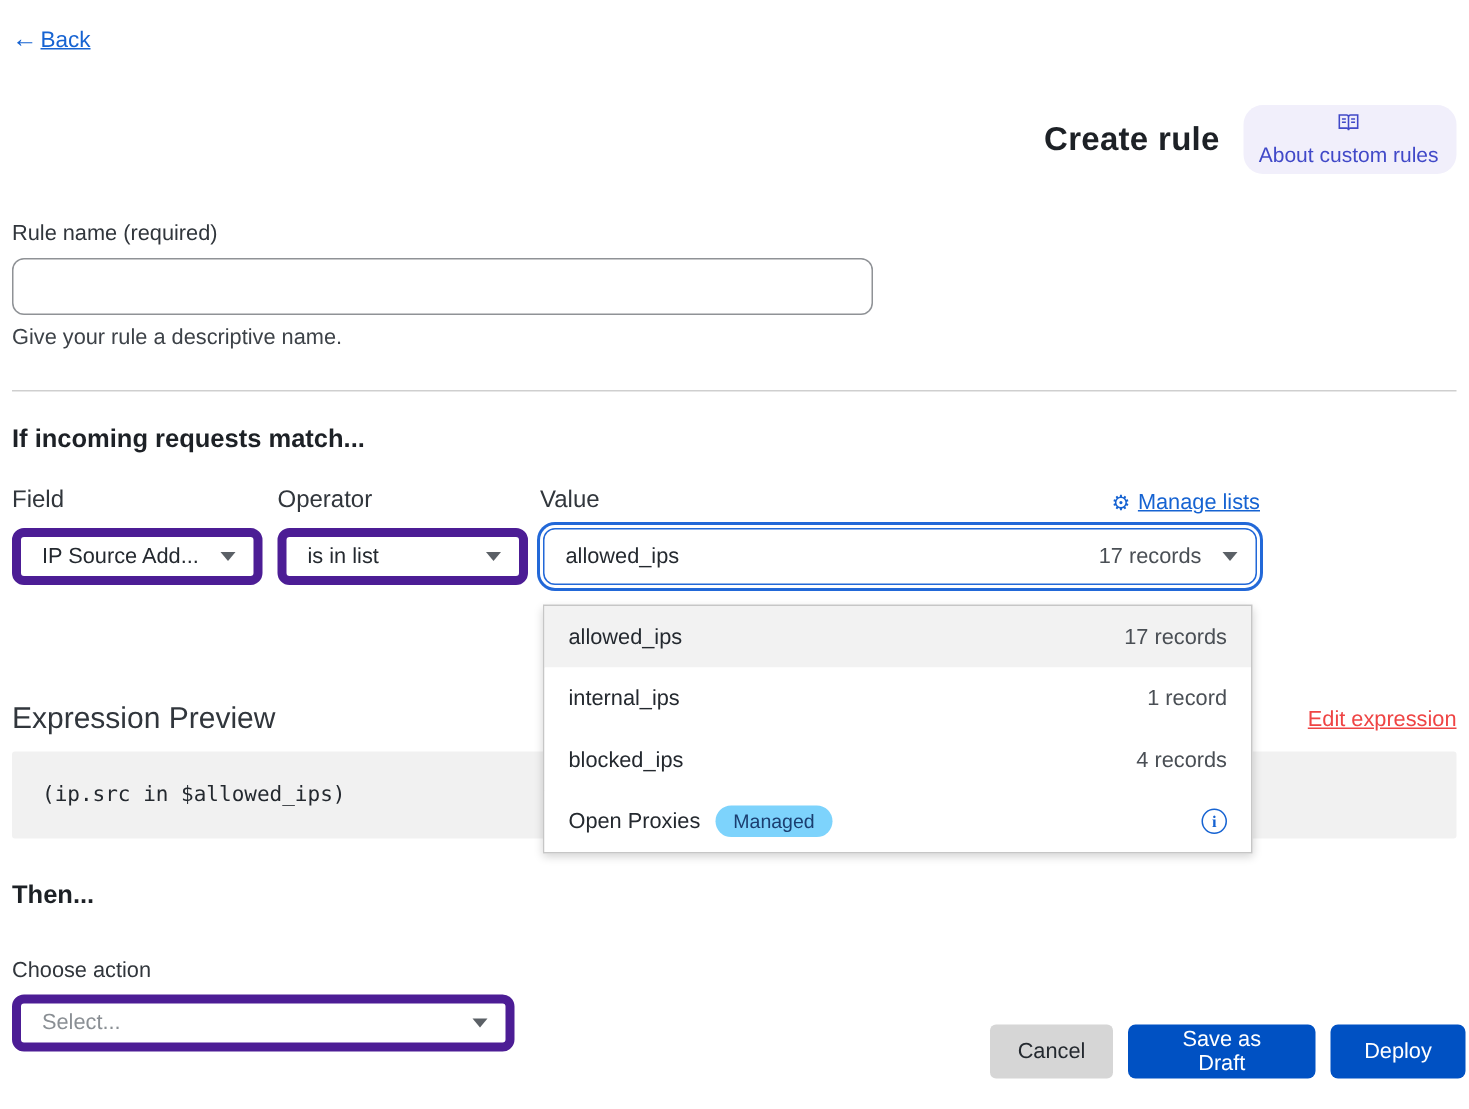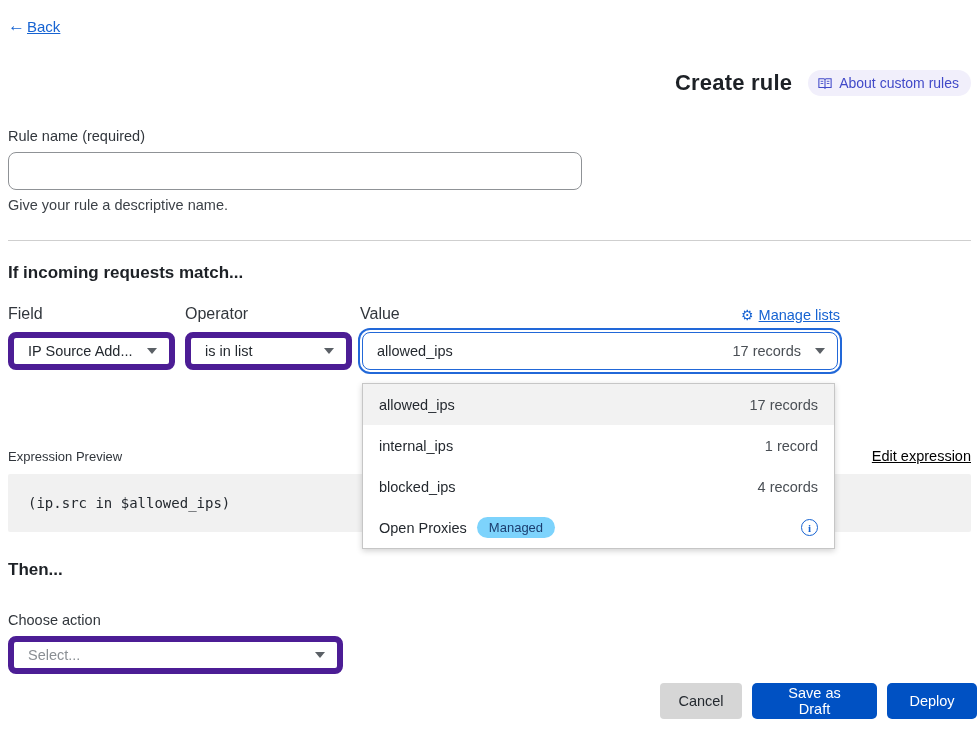--- a/index.html
+++ b/index.html
@@ -18,21 +18,21 @@
   .back-link { color: #1663d2; font-size: 15px; text-decoration: none; cursor: pointer; display: inline-flex; align-items: center; }
   .back-arrow { font-size: 17px; margin-right: 2px; text-decoration: none; }
   .back-text { text-decoration: underline; }
 
   
   .title-row { display: flex; align-items: center; gap: 16px; margin-bottom: 32px; justify-content: flex-end; }
   .page-title { font-size: 22px; font-weight: bold; color: #1d2126; letter-spacing: 0.2px; }
   .about-badge {
     display: inline-flex; align-items: center; gap: 7px;
     background: #f1effb; color: #4149c8;
-    font-size: 14px; padding: 5px 12px 5px 10px; border-radius: 13px; cursor: pointer;
+    font-size: 14px; padding: 5px 12px 5px 10px; border-radius: 13px; cursor: pointer; flex-direction: column;
   }
   .book-icon { display: inline-flex; }
 
   
   .field-label { font-size: 14.5px; color: #31363c; margin-bottom: 8px; }
   .rule-name-input {
     width: 574px; height: 38px;
     border: 1px solid #8f9296; border-radius: 8px;
     font-size: 14.5px; padding: 0 12px;
     font-family: "Liberation Sans", sans-serif;
@@ -104,22 +104,22 @@
   }
   .info-icon {
     width: 17px; height: 17px; border: 1.5px solid #1663d2; border-radius: 50%;
     color: #1663d2; font-size: 11px; font-weight: bold;
     display: inline-flex; align-items: center; justify-content: center;
     font-family: "Liberation Serif", serif; cursor: pointer;
   }
 
   
   .expr-row { display: flex; justify-content: space-between; align-items: center; margin-top: 78px; }
-  .expr-label { font-size: 13px; color: #31363c; }
-  .edit-expression { color: #000000; font-size: 14.5px; text-decoration: underline; cursor: pointer; margin-left: 12px; }
+  .expr-label { font-size: 20px; color: #31363c; }
+  .edit-expression { color: #ef4444; font-size: 14.5px; text-decoration: underline; cursor: pointer; margin-left: 12px; }
   .code-block {
     margin-top: 10px; background: #f1f1f1; border-radius: 2px;
     height: 58px; display: flex; align-items: center; padding: 0 20px;
     font-family: "DejaVu Sans Mono", "Liberation Mono", monospace;
     font-size: 14px; color: #24292f;
   }
 
   
   .then-heading { margin-top: 28px; }
   .action-label { margin-top: 32px; }

